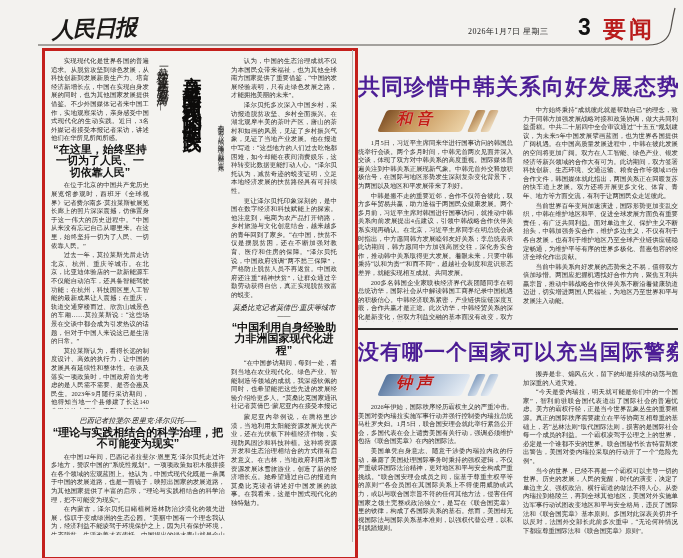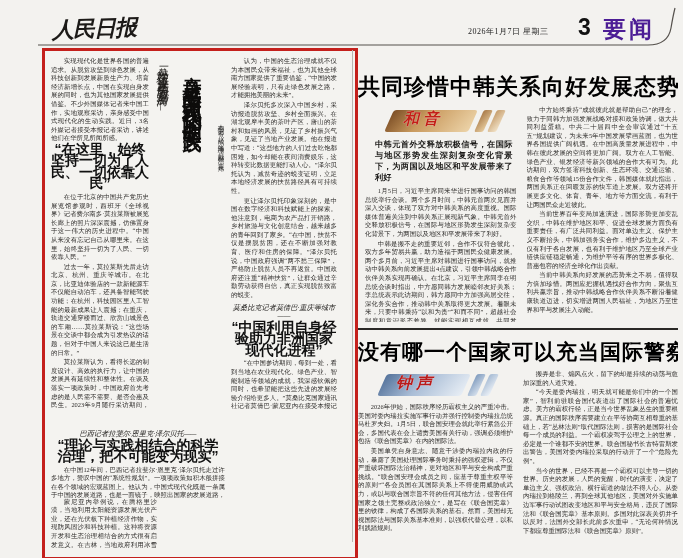--- a/index.html
+++ b/index.html
@@ -5,55 +5,55 @@
   html,body{margin:0;padding:0;}
   body{width:683px;height:558px;position:relative;background:#f3f2ef;overflow:hidden;
        font-family:"Liberation Serif",serif;color:#2e2c2a;}
   
   .masthead{position:absolute;left:52px;top:14px;font-family:"DejaVu Serif",serif;
     font-style:italic;font-weight:bold;font-size:22px;color:#1c1a18;transform:rotate(-2deg);letter-spacing:-1px;}
   .hdr-date{position:absolute;left:468px;top:26px;font-size:8px;color:#222;letter-spacing:.5px;}
   .hdr-pageno{position:absolute;left:578px;top:14px;font-size:23px;font-weight:bold;
     font-family:"Liberation Sans",sans-serif;color:#111;}
   .hdr-section{position:absolute;left:603px;top:14px;font-size:23px;font-weight:bold;
-    font-family:"Liberation Sans",sans-serif;color:#4c1d95;letter-spacing:3px;}
+    font-family:"Liberation Sans",sans-serif;color:#b91c1c;letter-spacing:3px;}
   .hdr-rule{position:absolute;left:0;top:0;width:683px;height:60px;pointer-events:none;}
   
   .redbox{position:absolute;left:42px;top:48px;width:298px;height:494px;
     border:3px solid #c4201c;background:#f4f3f0;padding:6px;overflow:hidden;}
   .feat{display:flex;flex-direction:column;height:100%;}
   .feat-top{display:flex;flex-direction:row;height:352px;overflow:hidden;}
   .fcol1{width:98px;margin-right:6px;overflow:hidden;}
   .fmid{width:70px;margin-right:6px;display:flex;flex-direction:row;justify-content:space-between;}
   .fcol3{width:106px;overflow:hidden;}
   .bodytxt{font-size:6.4px;line-height:8.6px;text-align:justify;}
   .bodytxt p{margin:0 0 1px 0;text-indent:2em;}
   .kicker{writing-mode:vertical-rl;font-size:11px;line-height:14px;font-style:italic;
     color:#1e1c1a;height:300px;letter-spacing:2px;}
   .vheadline{writing-mode:vertical-rl;font-size:19px;line-height:1;font-weight:bold;
     font-family:"Liberation Sans",sans-serif;color:#0d0c0b;height:336px;letter-spacing:4px;margin:4px 2px 0 2px;}
   .vbyline{writing-mode:vertical-rl;font-size:6.5px;color:#333;height:230px;margin-top:62px;letter-spacing:2px;}
   .subhead{font-size:7.2px;font-style:italic;text-align:center;margin:4px 0 1px 0;color:#1c1a18;}
-  .subquote{font-size:14px;font-weight:bold;font-family:"Liberation Sans",sans-serif;
+  .subquote{font-size:11px;font-weight:bold;font-family:"Liberation Sans",sans-serif;
     text-align:center;line-height:11.5px;margin:0 0 3px 0;color:#111;}
-  .feat-bottom{display:flex;flex-direction:column;height:122px;margin-top:17px;overflow:hidden;}
+  .feat-bottom{display:flex;flex-direction:row;height:122px;margin-top:4px;overflow:hidden;}
   .fb-left{width:174px;margin-right:6px;overflow:hidden;}
   .fb-right{width:106px;overflow:hidden;}
   
   .vdivider{position:absolute;left:352px;top:50px;width:1px;height:492px;background:#b9b6b2;}
   
   .right-region{position:absolute;left:358px;top:66px;width:320px;height:492px;overflow:hidden;}
-  .art-headline{font-family:"Liberation Sans",sans-serif;font-weight:bold;color:#000000;
+  .art-headline{font-family:"Liberation Sans",sans-serif;font-weight:bold;color:#4c1d95;
     text-align:left;white-space:nowrap;}
   .hy-head{font-size:22px;letter-spacing:1px;margin:6px 0 4px 0;}
   .zs-head{font-size:21px;letter-spacing:1px;margin:8px 0 4px 0;}
   .twocol{display:flex;flex-direction:row;}
   .tcol{width:155px;overflow:hidden;}
   .tcol.left{margin-right:10px;}
-  .hy-cols{height:216px;padding-left:7px;}
+  .hy-cols{height:216px;}
   .zs-cols{height:186px;}
   .art-rule{width:320px;height:2px;background:#2a2826;margin:6px 0 2px 0;}
   
   .badge{position:relative;height:27px;margin:2px 0 4px 24px;width:120px;}
   .badge .bg{position:absolute;left:0;top:2px;width:84px;height:22px;transform:skewX(-24deg);
     border-radius:3px;}
   .badge .s1,.badge .s2{position:absolute;top:2px;width:9px;height:22px;transform:skewX(-24deg);border-radius:2px;}
   .badge .s1{left:90px;}.badge .s2{left:103px;}
   .hy .bg{background:linear-gradient(115deg,#7d4f26 0%,#c99a5e 40%,#ecd3a8 100%);}
   .hy .s1{background:linear-gradient(115deg,#a87947,#e8cda0);}
@@ -126,21 +126,20 @@
   <div>
     <div class="art-headline hy-head">共同珍惜中韩关系向好发展态势</div>
     <div class="twocol hy-cols">
       <div class="tcol left">
         <div class="badge hy">
           <div class="bg"></div>
           <div class="s1"></div>
           <div class="s2"></div>
           <div class="txt">和音</div>
         </div>
-        <div class="lead">中韩元首外交释放积极信号，在国际与地区形势发生深刻复杂变化背景下，为两国以及地区和平发展带来了利好</div>
         <div class="bodytxt">
           <p>1月5日，习近平主席同来华进行国事访问的韩国总统举行会谈。两个多月时间，中韩元首两次见面并深入交谈，体现了双方对中韩关系的高度重视。国际媒体普遍关注到中韩关系正展现新气象。中韩元首外交释放积极信号，在国际与地区形势发生深刻复杂变化背景下，为两国以及地区和平发展带来了利好。</p>
           <p>中韩是搬不走的重要近邻，合作不仅符合彼此，双方多年贸易共赢，助力造福于两国民众健康发展。两个多月前，习近平主席对韩国进行国事访问，就推动中韩关系向前发展提出4点建议，引领中韩战略合作伙伴关系实现再确认。在北京，习近平主席同李在明总统会谈时指出，中方愿同韩方发展睦邻友好关系；李总统表示此访期间，韩方愿同中方加强高层交往，深化务实合作，推动韩中关系取得更大发展。着眼未来，只要中韩秉持“以和为贵”“和而不同”，超越社会制度和意识形态差异，就能实现相互成就、共同发展。</p>
           <p>200多名韩国企业家联袂经济界代表团随同李在明总统访华，国际社会从中解读韩国工商界纪录中国机遇的积极信心。中韩经济联系紧密，产业链供应链深度互嵌，合作共赢才是正途。此次访华，中韩经贸关系的深化是新变化，但双方利益交融的基本面没有改变，双方经贸合作互利共赢的本质没有改变。</p>
         </div>
       </div>
       <div class="tcol bodytxt">
         <p>中方始终秉持“成就彼此就是帮助自己”的理念，致力于同韩方加强发展战略对接和政策协调，做大共同利益蛋糕。中共二十届四中全会审议通过“十五五”规划建议，为未来5年中国发展擘画蓝图，也为世界各国提供广阔机遇。在中国高质量发展进程中，中韩在彼此发展的空间将更加广阔。双方在人工智能、绿色产业、银发经济等新兴领域的合作大有可为。此访期间，双方签署科技创新、生态环境、交通运输、粮食合作等领域15份合作文件，韩国媒体就此指出，两国关系正在回暖复苏的快车道上发展。双方还将开展更多文化、体育、青年、地方等方面交流，有利于让两国民众走近彼此。</p>
         <p>当前世界百年变局加速演进，国际形势更加变乱交织，中韩在维护地区和平、促进全球发展方面负有重要责任，有广泛共同利益。面对单边主义、保护主义不断抬头，中韩加强务实合作，维护多边主义，不仅有利于各自发展，也有利于维护地区乃至全球产业链供应链稳定畅通，为维护平等有序的世界多极化、普惠包容的经济全球化作出贡献。</p>
         <p>当前中韩关系向好发展的态势来之不易，值得双方倍加珍惜。两国应把握机遇找好合作方向，聚焦互利共赢宗旨，推动中韩战略合作伙伴关系不断沿着健康轨道迈进，切实增进两国人民福祉，为地区乃至世界和平与发展注入动能。</p>

